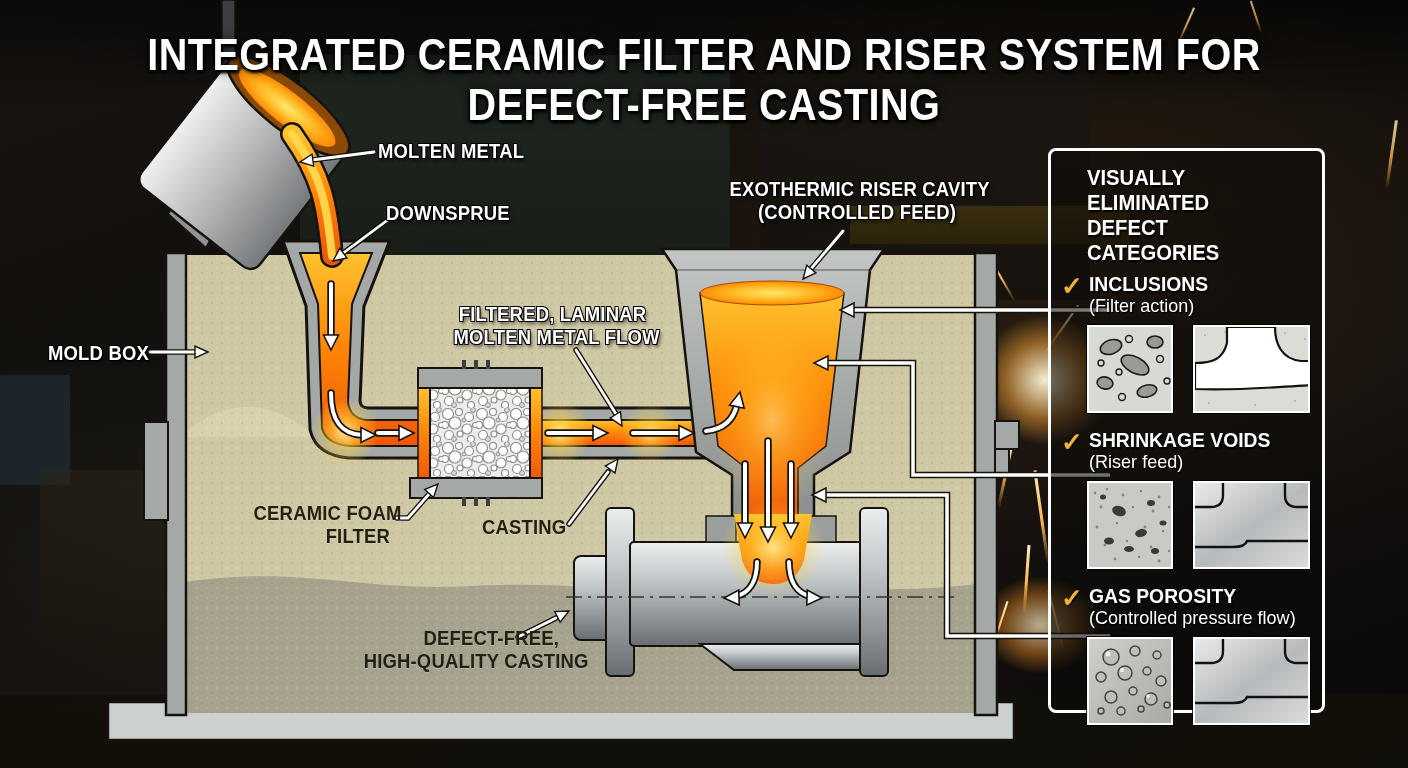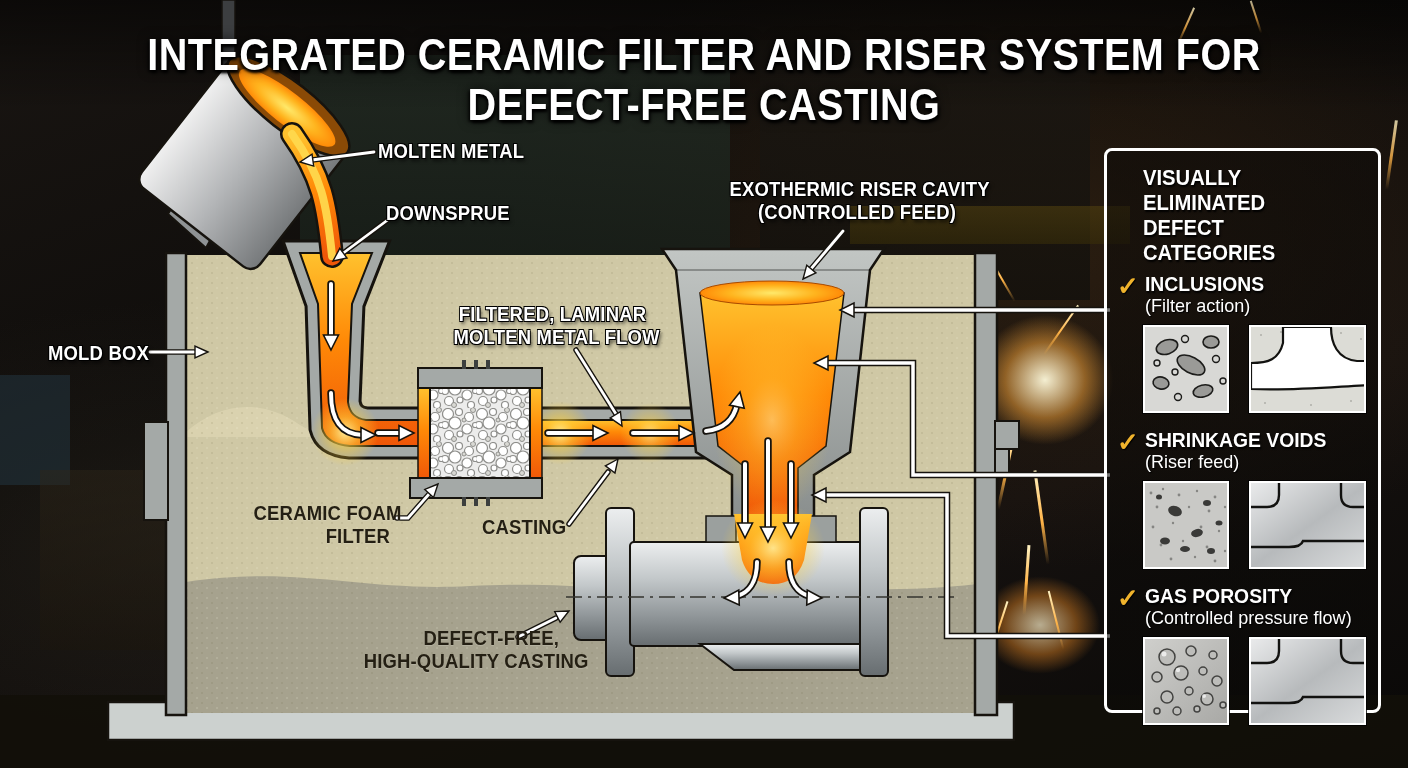--- a/index.html
+++ b/index.html
@@ -25,21 +25,21 @@
        text-shadow:1px 1px 0 #000,-1px 1px 0 #000,1px -1px 0 #000,-1px -1px 0 #000,2px 3px 4px rgba(0,0,0,.65);
        white-space:nowrap;}
   .lbl.dark{color:#241f13;text-shadow:0 1px 1px rgba(255,255,255,.18);}
   .lbl.center{text-align:center;transform-origin:center;}
   .lbl.right{text-align:right;transform-origin:right center;}
   .title{position:absolute;left:0;right:0;top:30px;z-index:3;text-align:center;
          font-size:44px;font-weight:800;color:#fff;letter-spacing:.5px;
          transform:scaleX(.90);
          text-shadow:2px 3px 3px rgba(0,0,0,.95),-2px 2px 3px rgba(0,0,0,.8),0 0 12px rgba(0,0,0,.8);}
   
-  .panel{position:absolute;left:1104px;top:148px;width:277px;height:565px;z-index:3;
+  .panel{position:absolute;left:1048px;top:148px;width:277px;height:565px;z-index:3;
          box-sizing:border-box;border:3px solid #fff;border-radius:8px;
          background:linear-gradient(rgba(12,10,8,.52),rgba(10,9,7,.62));
          padding:12px 12px 10px 10px;color:#fff;}
   .p-head{margin:2px 0 6px 26px;font-size:22px;font-weight:800;line-height:1.14;
           transform:scaleX(.92);transform-origin:left center;
           text-shadow:1px 2px 2px #000;}
   .p-item{position:relative;padding-left:28px;margin-top:8px;}
   .p-item .check{position:absolute;left:0;top:-2px;color:#f0b32c;font-size:26px;font-weight:700;
           text-shadow:1px 1px 1px #000;}
   .p-title{font-size:21px;font-weight:800;line-height:22px;transform:scaleX(.92);

